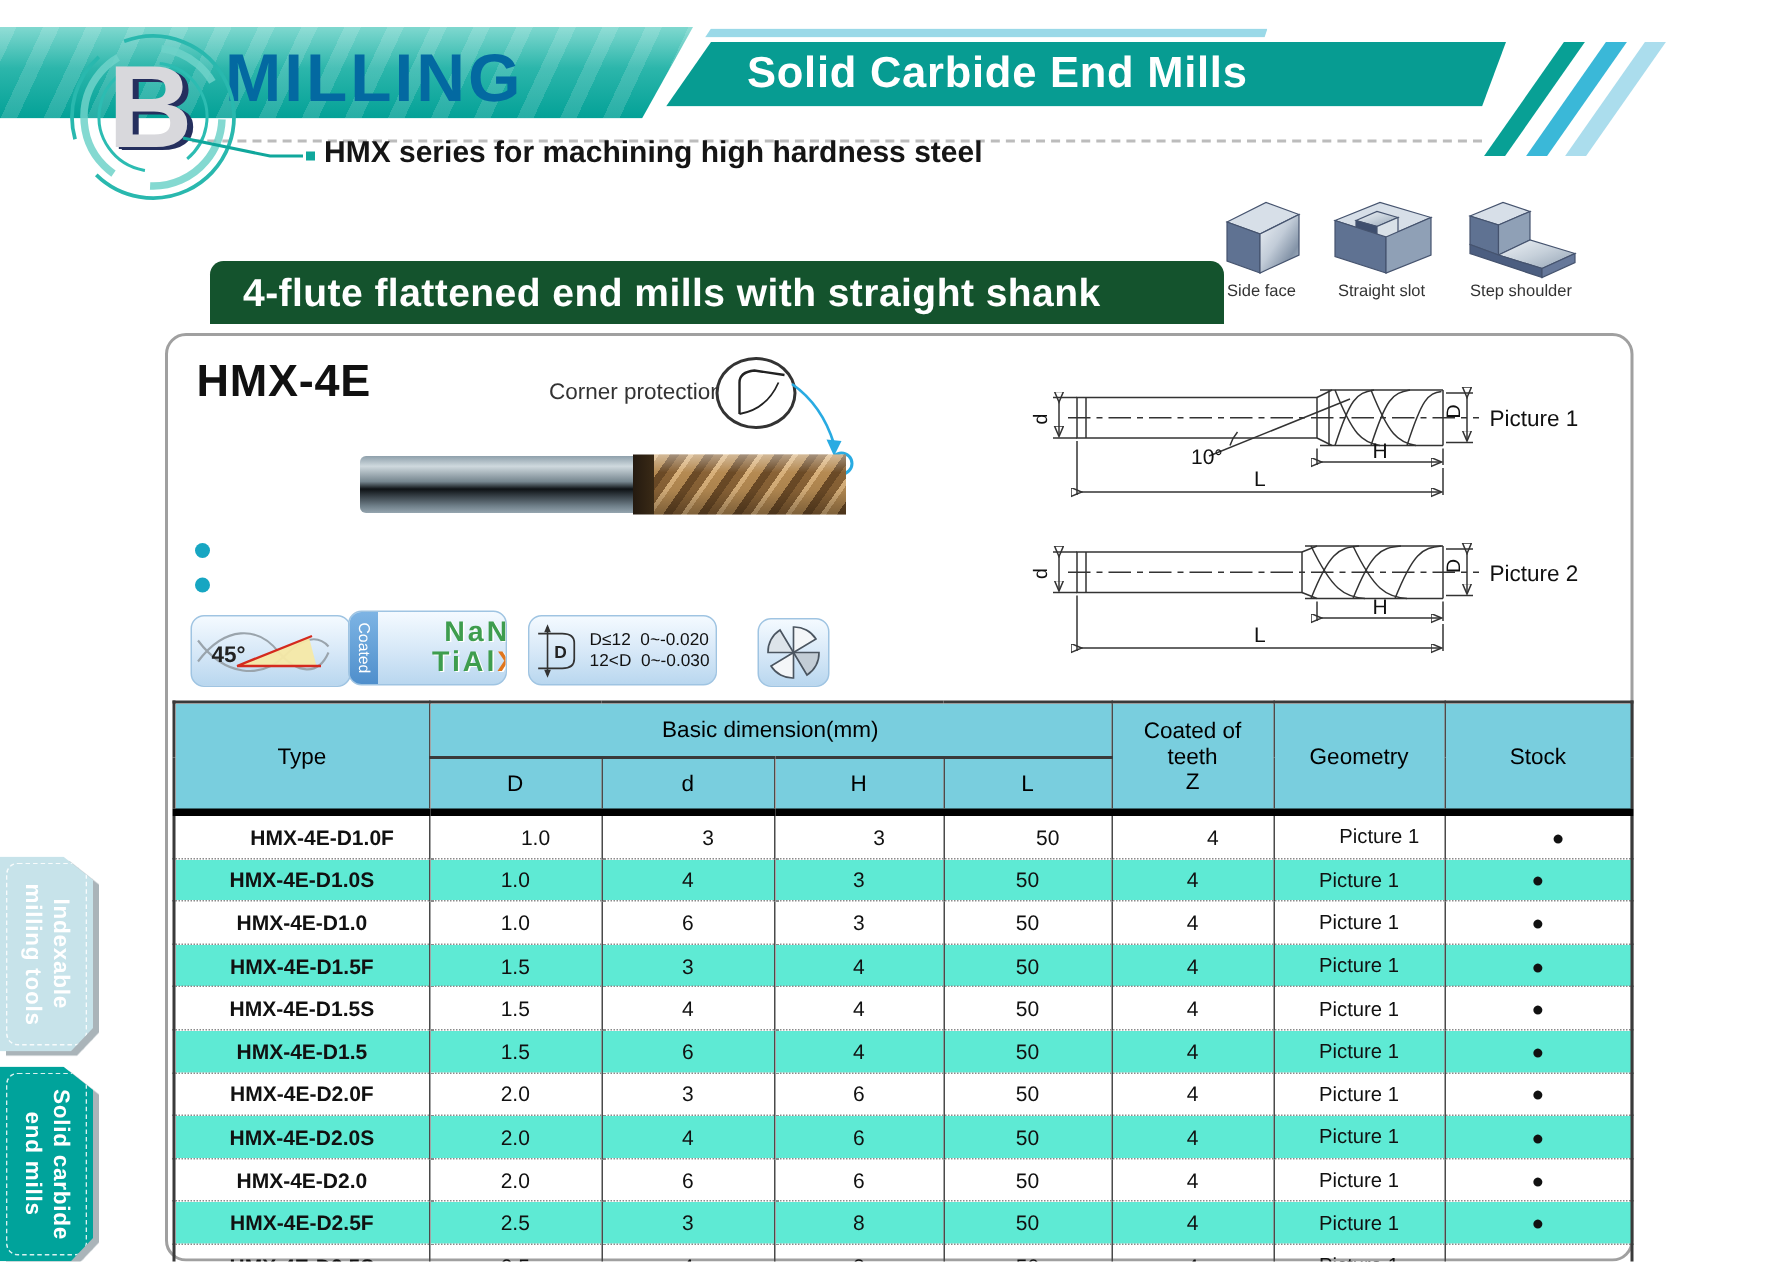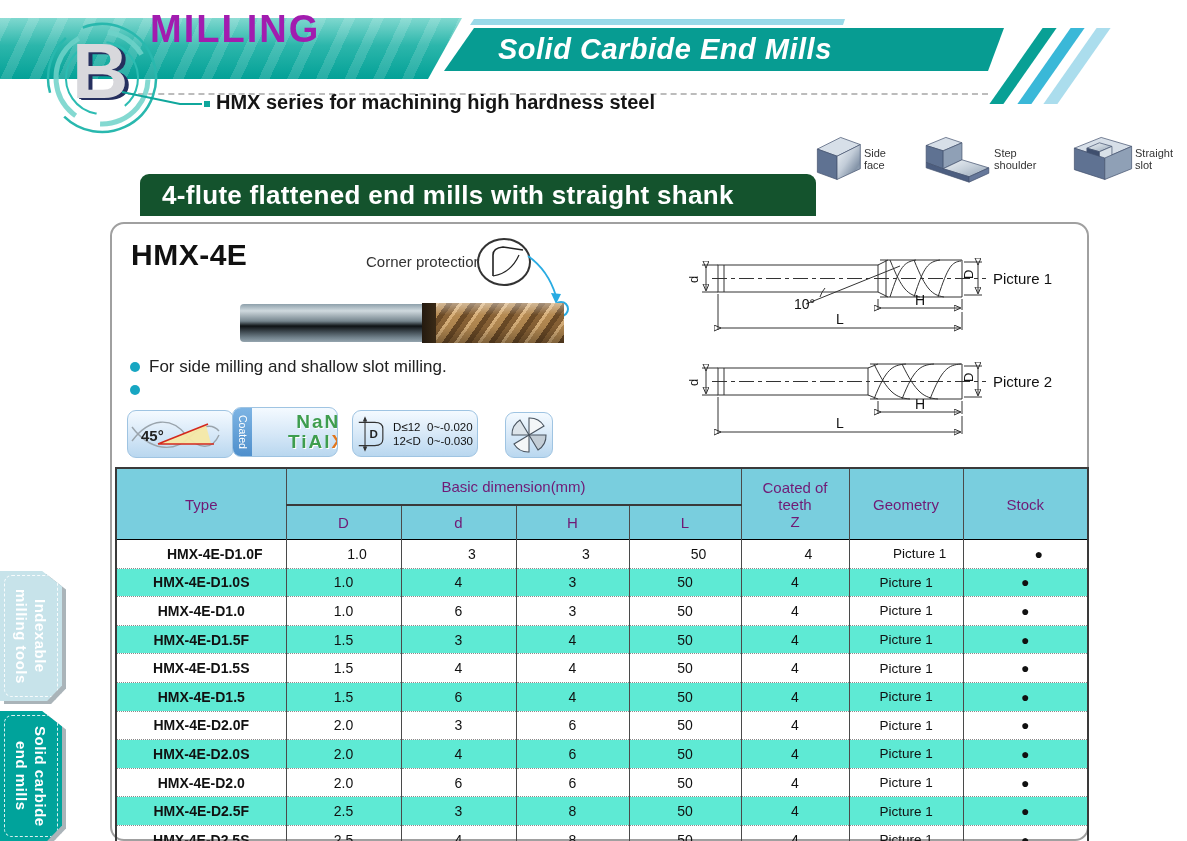--- a/index.html
+++ b/index.html
@@ -15,45 +15,45 @@
   }
   .band-main::after{
     content:"";position:absolute;inset:0;
     background:repeating-linear-gradient(115deg,rgba(255,255,255,.14) 0 10px,transparent 10px 26px);
   }
   .band-sub{
     position:absolute;left:444px;top:28px;width:560px;height:43px;
     background:#079c92;
     clip-path:polygon(30px 0,100% 0,calc(100% - 16px) 100%,0 100%);
     display:flex;align-items:center;padding-left:54px;box-sizing:border-box;
-    color:#fff;font-size:29px;font-weight:bold;letter-spacing:.5px;font-style:italic;
+    color:#fff;font-size:29px;font-weight:bold;letter-spacing:.5px;
   }
   .band-lightbar{
     position:absolute;left:470px;top:19px;width:375px;height:6px;background:#9ad9e8;
     clip-path:polygon(4px 0,100% 0,calc(100% - 2px) 100%,0 100%);
   }
   .hdr-stripe{position:absolute;top:28px;height:76px;width:14px;transform:skewX(-35deg);}
   .s1{left:1016px;background:#08a095;}
   .s2{left:1044px;background:#3ab8d8;}
   .s3{left:1070px;background:#abdded;}
   .hdr-dash{position:absolute;left:98px;top:93px;width:890px;border-top:2px dashed #bcbcbc;}
   .milling-title{
-    position:absolute;left:150px;top:8px;font-size:38px;font-weight:800;
-    color:#a21caf;letter-spacing:2px;
+    position:absolute;left:150px;top:26px;font-size:45px;font-weight:800;
+    color:#0369a1;letter-spacing:2px;
   }
   .logo{position:absolute;left:44px;top:20px;width:116px;height:116px;}
   .b-letter{
     position:absolute;left:72px;top:26px;font-size:78px;font-weight:800;
     color:#d8d8dc;text-shadow:4px 2px 0 #252f5e,2px 1px 0 #252f5e;
   }
   .connector{position:absolute;left:120px;top:90px;width:110px;height:24px;}
   .series-note{position:absolute;left:216px;top:91px;font-size:20px;font-weight:bold;color:#151515;}
   
   .app-icons{position:absolute;left:812px;top:130px;display:flex;gap:14px;}
-  .app-icon{display:flex;flex-direction:row;align-items:center;}
+  .app-icon{display:flex;flex-direction:column;align-items:center;}
   .app-icon .lbl{font-size:11px;color:#333;margin-top:2px;}
   
   .banner{
     position:absolute;left:140px;top:174px;width:676px;height:42px;background:#14532d;
     border-radius:9px 9px 0 0;color:#fff;font-size:26px;font-weight:bold;
     line-height:42px;padding-left:22px;box-sizing:border-box;letter-spacing:.3px;
   }
   
   .product-box{
     position:absolute;left:110px;top:222px;width:979px;height:619px;background:#fff;
@@ -102,26 +102,26 @@
   .pic1{position:absolute;left:668px;top:246px;}
   .pic2{position:absolute;left:668px;top:352px;}
   .draw line,.draw path,.draw rect{stroke:#333;fill:none;stroke-width:1;}
   .draw text{fill:#111;font-family:"Liberation Sans",sans-serif;}
   
   table.spec-table{
     position:absolute;left:115px;top:467px;width:972px;table-layout:fixed;
     border-collapse:collapse;border:2px solid #3a3a3a;font-family:"Liberation Sans",sans-serif;
   }
   .spec-table th,.spec-table td{border-left:1px solid #4a4a4a;text-align:center;padding:0;overflow:hidden;}
-  .spec-table thead th{background:#79cede;font-weight:400;font-size:15px;color:#701a75;}
+  .spec-table thead th{background:#79cede;font-weight:400;font-size:15px;color:#000000;}
   .spec-table tr.h1 th{height:35px;}
   .spec-table tr.h2 th{height:33px;border-top:2px solid #3a3a3a;}
   .spec-table th.teeth div{line-height:17px;}
   .spec-table tbody td{height:27.6px;font-size:14px;border-top:1px dotted #8a8a8a;color:#111;}
-  .spec-table tbody tr:first-child td{border-top:1px solid #000000;padding-left:27px;}
+  .spec-table tbody tr:first-child td{border-top:5px solid #000000;padding-left:27px;}
   .spec-table tbody tr.alt{background:#5eead4;}
   .spec-table td.type{font-weight:bold;}
   .spec-table td.geo{font-size:13.5px;}
   .spec-table td.stock{font-size:14px;}
   
   .tab-wrap{position:absolute;left:0;width:62px;height:130px;filter:drop-shadow(4px 3px 0 #aab4b9);}
   .tw1{top:571px;} .tw2{top:711px;}
   .side-tab{
     width:100%;height:100%;position:relative;box-sizing:border-box;
     clip-path:polygon(0 0,68% 0,100% 12%,100% 88%,76% 100%,0 100%);
@@ -171,57 +171,57 @@
             <stop offset="0.45" stop-color="#c2ccd8"></stop>
           <stop offset="0.75" stop-color="#8494a8"></stop>
             <stop offset="1" stop-color="#aebbc8"></stop>
         </linearGradient>
       </defs>
       <polygon points="6,18 32,5 54,13 28,26" fill="#d7dfe8" stroke="#45536e" stroke-width="0.8"></polygon>
       <polygon points="6,18 28,26 28,52 6,44" fill="#5f7292" stroke="#45536e" stroke-width="0.8"></polygon>
       <polygon points="28,26 54,13 54,40 28,52" fill="url(#shine1)" stroke="#45536e" stroke-width="0.8"></polygon>
     </svg>
     <div class="lbl">Side face</div>
+  </div>
+  <div class="app-icon">
+    <svg width="74" height="56" viewBox="0 0 74 56">
+      <defs>
+        <linearGradient id="shine3" x1="0" y1="0" x2="1" y2="1">
+          <stop offset="0" stop-color="#eef2f6"></stop>
+            <stop offset="0.5" stop-color="#c6d0da"></stop>
+          <stop offset="1" stop-color="#92a2b4"></stop>
+        </linearGradient>
+      </defs>
+      <polygon points="6,17 36,5 70,15 40,28" fill="#d7dfe8" stroke="#45536e" stroke-width="0.8"></polygon>
+      <polygon points="20,17 34,11 48,15 34,21" fill="url(#shine3)" stroke="#45536e" stroke-width="0.8"></polygon>
+      <polygon points="20,17 34,21 34,33 20,28" fill="#3f4f6e" stroke="#45536e" stroke-width="0.8"></polygon>
+      <polygon points="34,21 48,15 48,27 34,33" fill="#d9e1e8" stroke="#45536e" stroke-width="0.8"></polygon>
+      <polygon points="6,17 40,28 40,52 6,41" fill="#5f7292" stroke="#45536e" stroke-width="0.8"></polygon>
+      <polygon points="40,28 70,15 70,40 40,52" fill="#8fa0b6" stroke="#45536e" stroke-width="0.8"></polygon>
+    </svg>
+    <div class="lbl">Straight slot</div>
   </div>
   <div class="app-icon">
     <svg width="84" height="56" viewBox="0 0 84 56">
       <defs>
         <linearGradient id="shine2" x1="0" y1="0" x2="1" y2="1">
           <stop offset="0" stop-color="#eef2f6"></stop>
             <stop offset="0.5" stop-color="#c6d0da"></stop>
           <stop offset="1" stop-color="#92a2b4"></stop>
         </linearGradient>
       </defs>
       <polygon points="8,14 30,5 48,11 27,20" fill="#d7dfe8" stroke="#45536e" stroke-width="0.8"></polygon>
       <polygon points="8,14 27,20 27,40 8,33" fill="#5f7292" stroke="#45536e" stroke-width="0.8"></polygon>
       <polygon points="27,20 48,11 48,30 27,40" fill="#8fa0b6" stroke="#45536e" stroke-width="0.8"></polygon>
       <polygon points="27,40 48,30 78,39 56,49" fill="url(#shine2)" stroke="#45536e" stroke-width="0.8"></polygon>
       <polygon points="8,33 27,40 56,49 56,55 8,39" fill="#4c5e80" stroke="#45536e" stroke-width="0.8"></polygon>
       <polygon points="56,49 78,39 78,45 56,55" fill="#66789a" stroke="#45536e" stroke-width="0.8"></polygon>
     </svg>
     <div class="lbl">Step shoulder</div>
   </div>
-  <div class="app-icon">
-    <svg width="74" height="56" viewBox="0 0 74 56">
-      <defs>
-        <linearGradient id="shine3" x1="0" y1="0" x2="1" y2="1">
-          <stop offset="0" stop-color="#eef2f6"></stop>
-            <stop offset="0.5" stop-color="#c6d0da"></stop>
-          <stop offset="1" stop-color="#92a2b4"></stop>
-        </linearGradient>
-      </defs>
-      <polygon points="6,17 36,5 70,15 40,28" fill="#d7dfe8" stroke="#45536e" stroke-width="0.8"></polygon>
-      <polygon points="20,17 34,11 48,15 34,21" fill="url(#shine3)" stroke="#45536e" stroke-width="0.8"></polygon>
-      <polygon points="20,17 34,21 34,33 20,28" fill="#3f4f6e" stroke="#45536e" stroke-width="0.8"></polygon>
-      <polygon points="34,21 48,15 48,27 34,33" fill="#d9e1e8" stroke="#45536e" stroke-width="0.8"></polygon>
-      <polygon points="6,17 40,28 40,52 6,41" fill="#5f7292" stroke="#45536e" stroke-width="0.8"></polygon>
-      <polygon points="40,28 70,15 70,40 40,52" fill="#8fa0b6" stroke="#45536e" stroke-width="0.8"></polygon>
-    </svg>
-    <div class="lbl">Straight slot</div>
-  </div>
 </div>
 
 <div class="banner">4-flute flattened end mills with straight shank</div>
 
 <div class="product-box"></div>
 <div class="model">HMX-4E</div>
 <div class="corner-label">Corner protection</div>
 <div class="corner-circle">
   <svg width="50" height="44" viewBox="0 0 50 44">
     <path d="M14 36 V15 Q14 8 24 7 L44 10" stroke="#222" stroke-width="1.6" fill="none"></path>
@@ -232,21 +232,20 @@
   <path d="M8 4 Q28 18 36 44" stroke="#29abe2" stroke-width="1.8" fill="none"></path>
   <polygon points="36,52 31,41 41,42" fill="#29abe2"></polygon>
   <circle cx="41" cy="57" r="7" stroke="#29abe2" stroke-width="2" fill="none"></circle>
 </svg>
 <div class="shank"></div>
 <div class="flutes"></div>
 
 <div class="features">
   <div class="feature">
     <span class="dot"></span>
-    <span>For side milling and shallow slot milling.</span>
   </div>
   <div class="feature">
     <span class="dot"></span>
   </div>
 </div>
 
 <div class="spec spec-helix">
   <svg width="95" height="46" viewBox="0 0 95 46">
     <path d="M4 30 C 22 6, 44 6, 58 24 C 70 38, 84 40, 91 24" stroke="#9aa4ac" stroke-width="1.4" fill="none"></path>
     <path d="M4 16 C 22 40, 46 42, 62 26 C 74 14, 84 12, 91 20" stroke="#9aa4ac" stroke-width="1.4" fill="none"></path>

